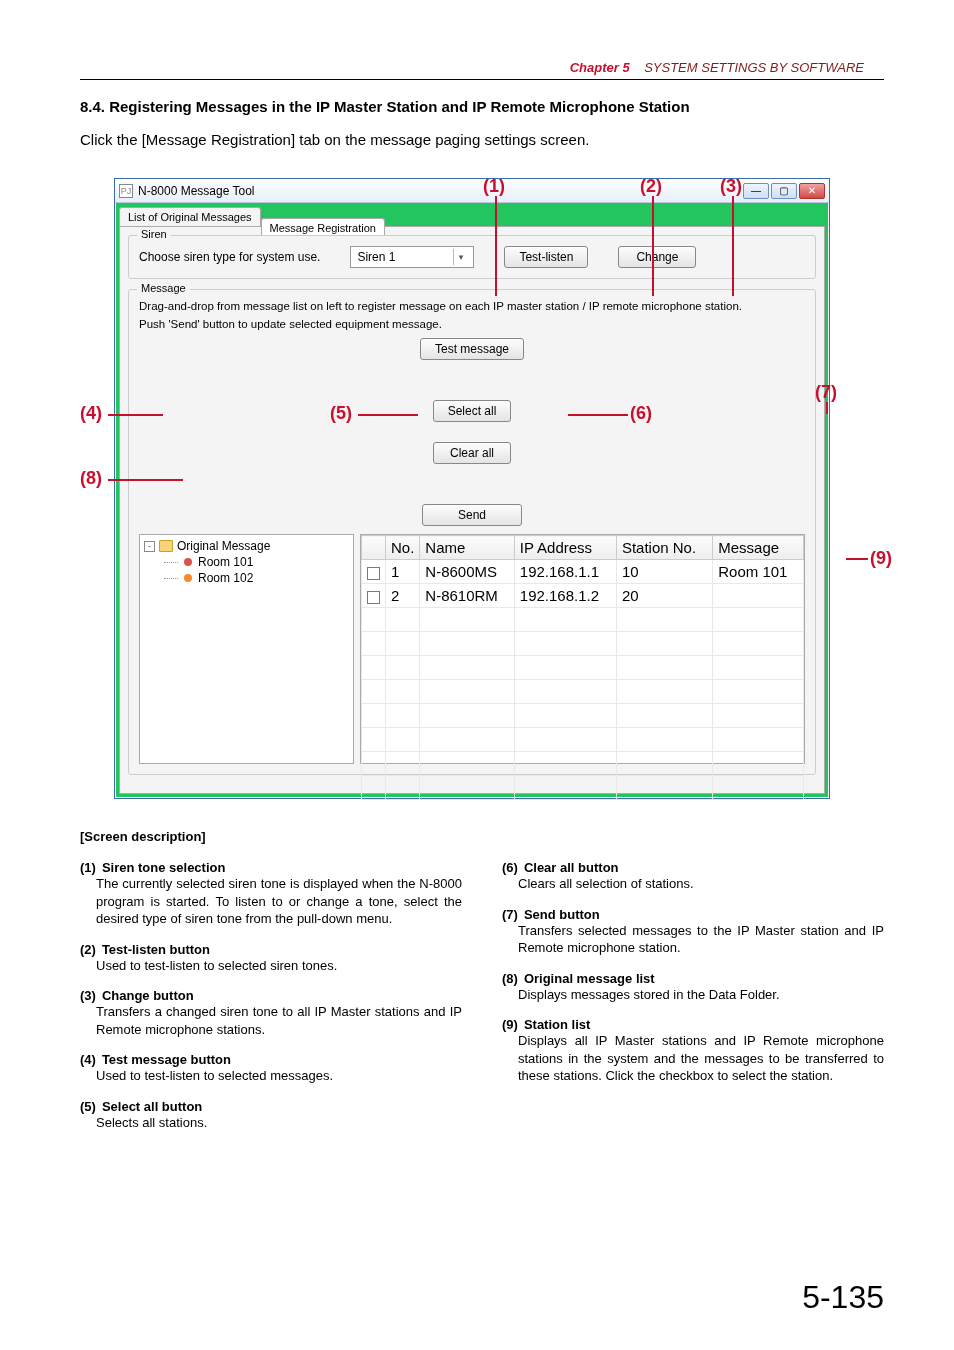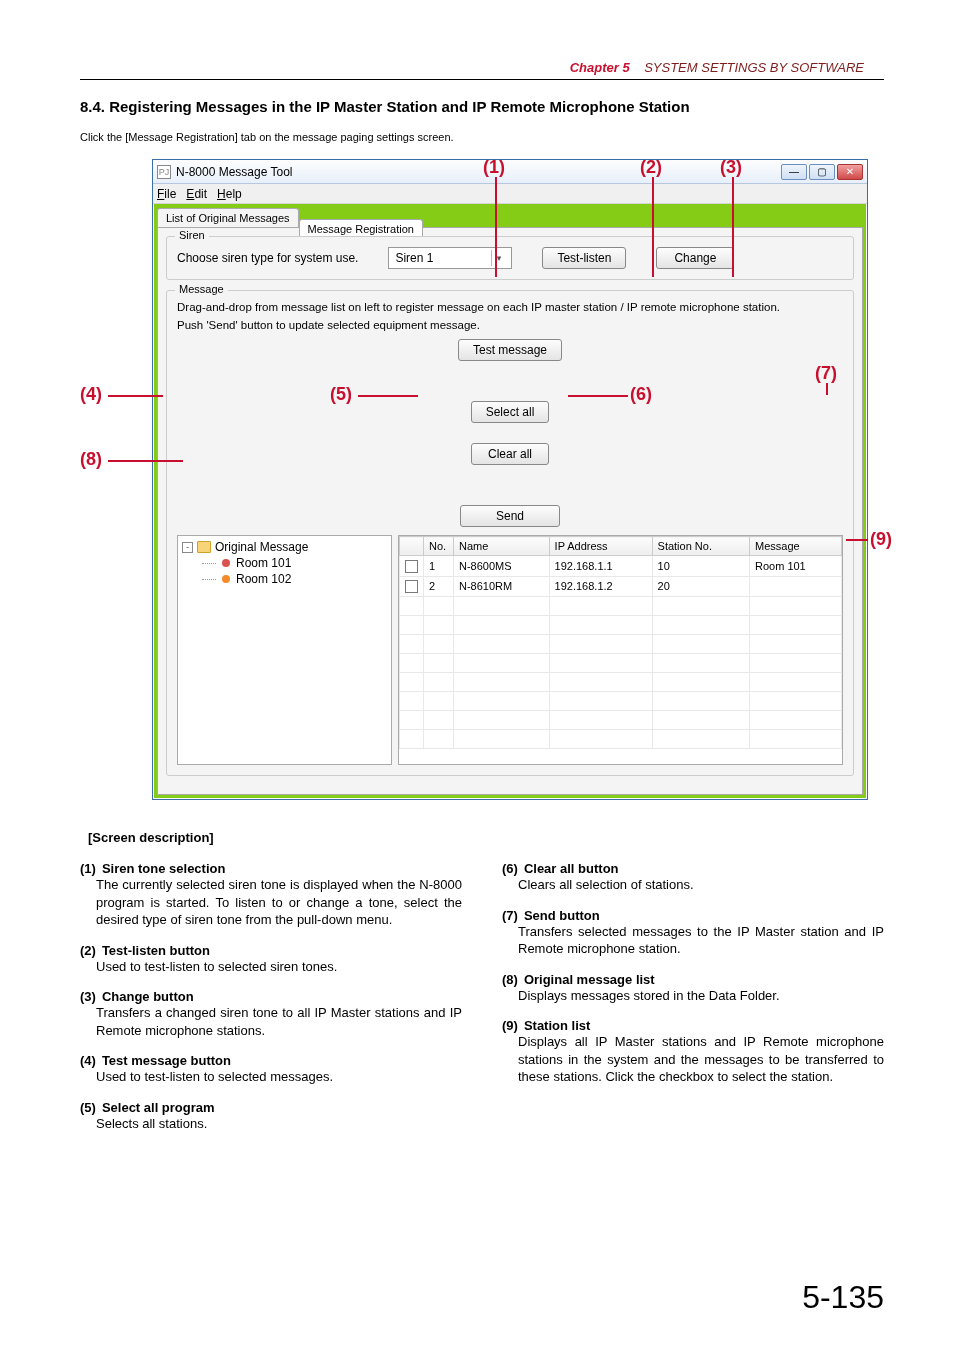--- a/index.html
+++ b/index.html
@@ -23,22 +23,22 @@
     .header-label .title-part { color: #7f1d1d; }
     .header-rule { border: none; border-top: 1px solid #000; margin-bottom: 18px; }
 
     .section-title {
       font-size: 15px;
       font-weight: bold;
       margin-bottom: 16px;
       color: #000;
     }
     .intro {
-      font-size: 11px;
-      margin-bottom: 16px;
+      font-size: 15px;
+      margin-bottom: 30px;
     }
 
     
     .shot-wrap {
       position: relative;
       margin: 0 auto 30px;
       width: 810px;
     }
 
     .callout-num {
@@ -49,24 +49,24 @@
       z-index: 5;
     }
     .callout-line {
       position: absolute;
       background: #c8102e;
       z-index: 4;
     }
 
     .window {
       position: relative;
-      margin-left: 72px;
+      margin-left: 34px;
       width: 716px;
       border: 1px solid #3a6ea5;
-      background: #84cc16;
+      background: #22c55e;
       box-shadow: 0 0 0 1px #fff inset;
     }
     .titlebar {
       background: linear-gradient(#fdfdfd,#e7effa);
       border-bottom: 1px solid #b7c7de;
       height: 24px;
       display: flex;
       align-items: center;
       padding: 0 4px;
       font-size: 12px;
@@ -179,40 +179,40 @@
     }
     .exp { width:11px;height:11px;border:1px solid #888;font-size:9px;line-height:9px;text-align:center;color:#555;background:#fff;}
     .dash { width:14px;height:0;border-top:1px dotted #999; }
     .bullet { width:8px;height:8px;border-radius:50%; }
     .bullet.red { background:#d9534f; }
     .bullet.orange { background:#f58b2b; }
 
     .table {
       border:1px solid #aaa; background:#fff;
       flex:1; height:230px;
-      font-size:11px;
+      font-size:15px;
     }
     .table table { width:100%; border-collapse:collapse; }
     .table th {
       background: linear-gradient(#fcfcfc,#eee);
       border:1px solid #ccc;
       padding:3px 5px;
       font-weight:normal;
       text-align:left;
     }
     .table td {
       border:1px solid #e8e8e8;
       padding:3px 5px;
     }
     .chk {
       width:13px;height:13px;border:1px solid #7a7a7a;background:#fff;display:inline-block;vertical-align:middle;
     }
 
     
-    .desc-title { font-weight:bold; font-size:13px; margin: 24px 8px 16px; }
+    .desc-title { font-weight:bold; font-size:13px; margin: 24px 0 16px; }
     .cols { display:flex; gap:40px; font-size:13px; }
     .col { flex:1; }
     .item { margin-bottom:14px; }
     .item-head { font-weight:bold; display:flex; gap:6px; }
     .item-body { margin-left:16px; text-align:justify; line-height:1.35; }
 
     .pagenum {
       position:absolute;
       bottom:34px; right:70px;
       font-size:32px;
@@ -264,25 +264,20 @@
 
     <div class="window">
       <div class="titlebar">
         <div class="t-icon">PJ</div>
         <div class="t-text">N-8000 Message Tool</div>
         <div class="winbtns">
           <div class="winbtn">—</div>
           <div class="winbtn">▢</div>
           <div class="winbtn close">✕</div>
         </div>
-      </div>
-      <div class="menubar">
-        <span><u>F</u>ile</span>
-        <span><u>E</u>dit</span>
-        <span><u>H</u>elp</span>
       </div>
       <div class="tabs-row">
         <div class="tab">List of Original Messages</div>
         <div class="tab active">Message Registration</div>
       </div>
       <div class="tab-panel">
 
         <div class="group">
           <div class="group-legend">Siren</div>
           <div class="siren-row">
@@ -455,21 +450,21 @@
       <div class="item">
           <div class="item-head">
             <span>(4)</span>
             <span>Test message button</span>
           </div>
           <div class="item-body">Used to test-listen to selected messages.</div>
         </div>
       <div class="item">
           <div class="item-head">
             <span>(5)</span>
-            <span>Select all program</span>
+            <span>Select all button</span>
           </div>
           <div class="item-body">Selects all stations.</div>
         </div>
     </div>
     <div class="col">
       <div class="item">
           <div class="item-head">
             <span>(6)</span>
             <span>Clear all button</span>
           </div>

